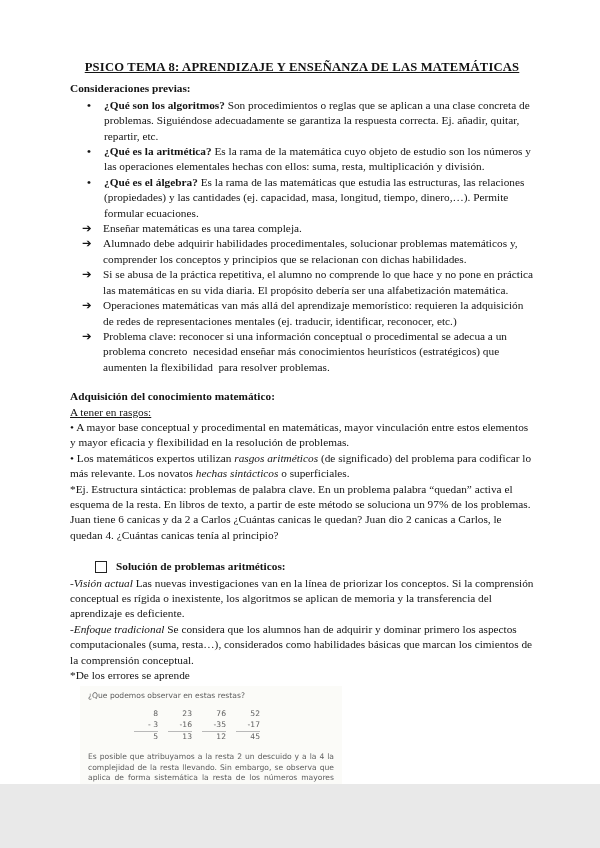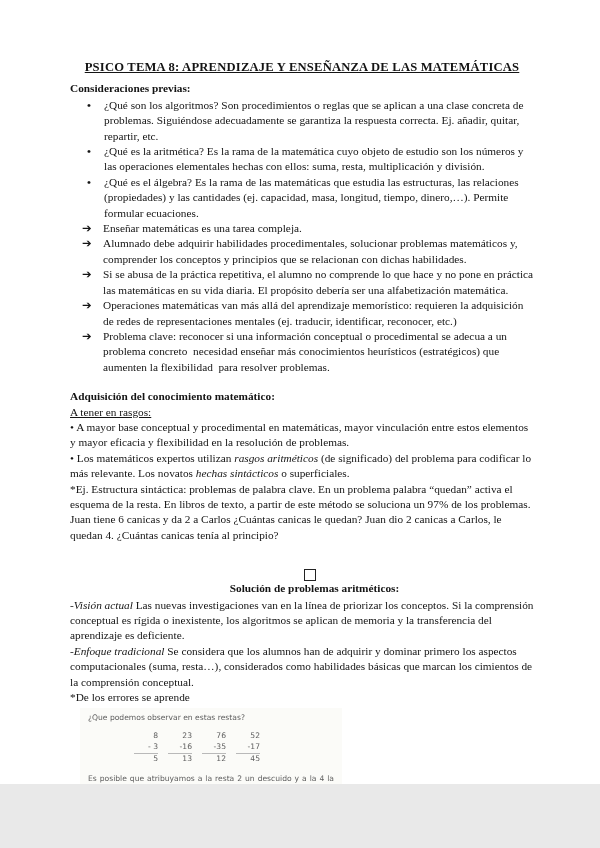--- a/index.html
+++ b/index.html
@@ -23,26 +23,26 @@
     text-decoration:underline;
     letter-spacing:.2px;
     margin:0 0 6px 0;
   }
   .heading-bold{font-weight:bold;margin:0;}
   .list{margin:1px 0 0 0;}
   .item{display:flex;}
   .b-marker{flex:0 0 17px;margin-left:17px;font-weight:bold;}
   .a-marker{flex:0 0 21px;margin-left:12px;font-size:11.5px;}
   .item-text{flex:1;}
-  .bold-lead{font-weight:normal;}
+  .bold-lead{font-weight:bold;}
   .gap-sm{height:14px;}
   .underlined{text-decoration:underline;margin:0;}
   p.para{margin:0;}
   .it{font-style:italic;}
-  .chk-row{display:flex;align-items:center;margin:12px 0 1px 25px;flex-direction:column;}
+  .chk-row{display:flex;align-items:center;margin:2px 0 1px 25px;}
   .chk-box{
     display:inline-block;width:10px;height:10px;
     border:1.2px solid #222;background:#fff;
     margin-right:9px;flex:0 0 auto;
   }
   .chk-label{font-weight:bold;}
   .figure{
     margin:3px 0 0 10px;
     width:262px;
     background:#fbfbf8;

